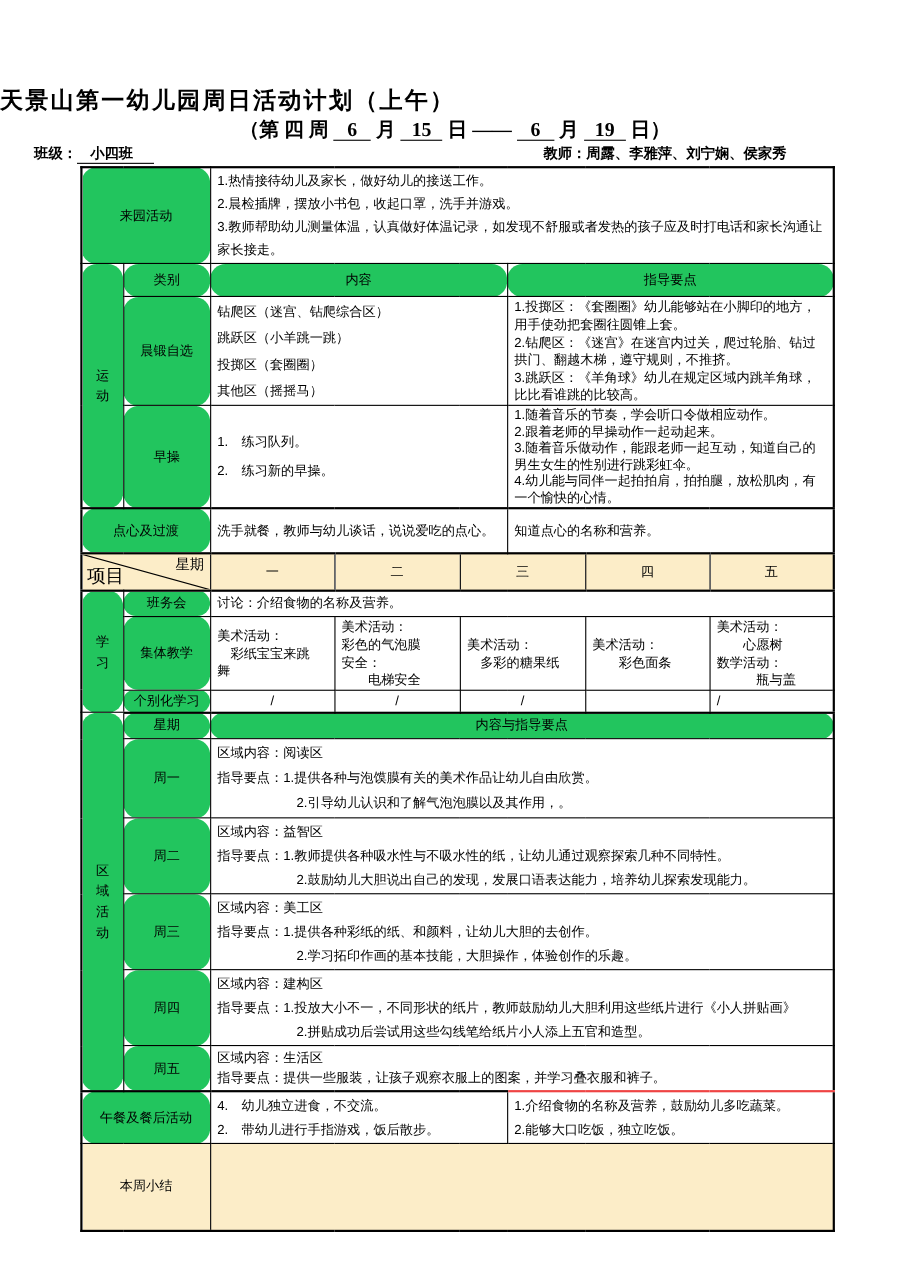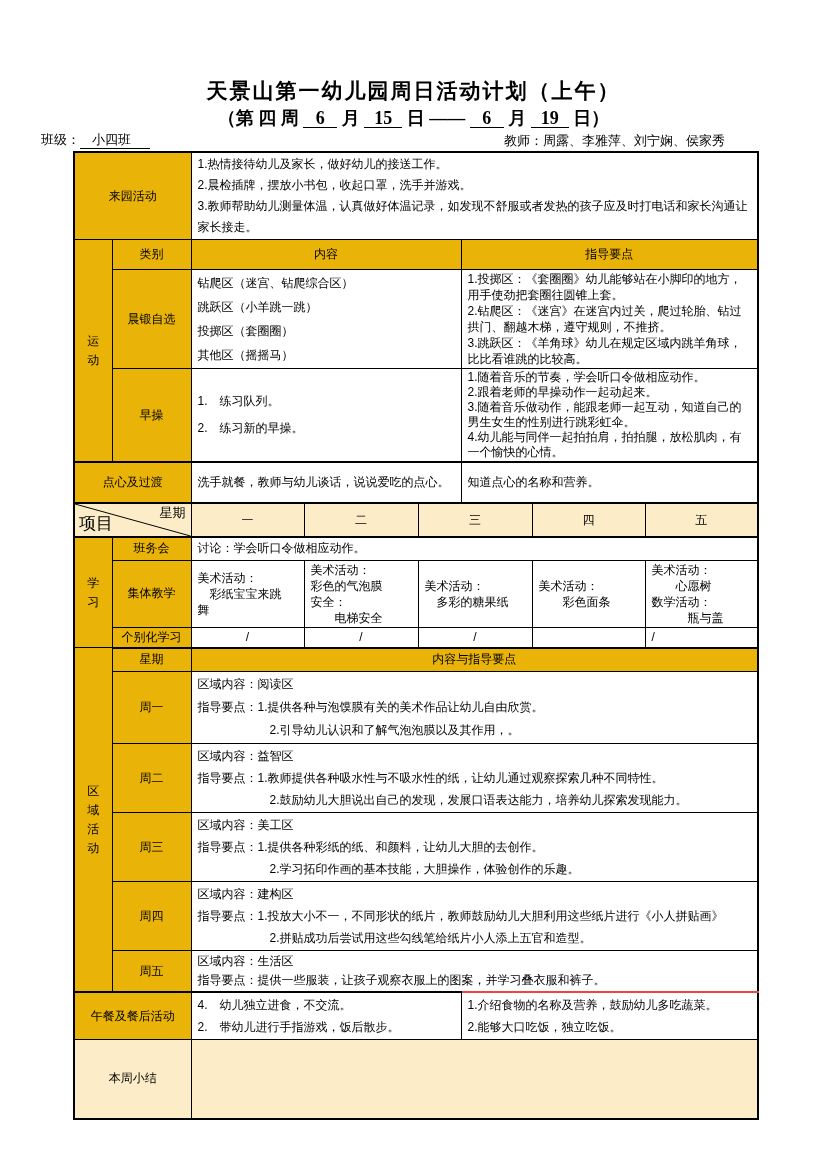--- a/index.html
+++ b/index.html
@@ -7,21 +7,21 @@
     position:relative;
     width:827px;height:1170px;
     background:#ffffff;
     box-sizing:border-box;
     padding-top:78px;
     font-family:"Liberation Sans", sans-serif;
     color:#000;
     overflow:hidden;
   }
   .title{
-    text-align:center;
+    text-align:left;
     font-family:"Liberation Serif", serif;
     font-weight:bold;
     font-size:21px;
     letter-spacing:2px;
     line-height:26px;
   }
   .subtitle{
     text-align:center;
     font-family:"Liberation Serif", serif;
     font-weight:bold;
@@ -30,26 +30,27 @@
     line-height:18px;
   }
   .subtitle .blank{
     display:inline-block;
     border-bottom:1px solid #000;
     padding:0 10px;
     min-width:14px;
   }
   .meta-row{
     width:684px;
-    margin:3px 0 2px 41px;
+    margin:3px 0 2px 31px;
     display:flex;
     justify-content:space-between;
-    align-items:center;
+    align-items:flex-start;
     font-size:13px;
     line-height:17px;
+    font-weight:bold;
   }
   .class-value{
     display:inline-block;
     border-bottom:1px solid #000;
     padding:0 18px 0 12px;
     min-width:40px;
   }
   table.plan{
     border-collapse:collapse;
     table-layout:fixed;
@@ -58,21 +59,21 @@
     border:2px solid #000;
   }
   table.plan td{
     border:1px solid #000;
     padding:1px 6px;
     font-size:12px;
     vertical-align:middle;
     overflow:hidden;
     word-break:break-all;
   }
-  .gray{background:#eab308;}
+  .gray{background:#22c55e;border-radius:14px;}
   .cream{background:#fcedc8;}
   .lbl{text-align:center;font-size:13px;padding:1px 2px;}
   .pre{white-space:pre-line;}
   .top{vertical-align:top;}
   .ctr{text-align:center;}
   .lh15{line-height:15px;}
   .lh16{line-height:16px;}
   .lh17{line-height:17px;}
   .lh19{line-height:19px;}
   .lh21{line-height:21px;}
@@ -186,21 +187,21 @@
       <td class="cream lbl" style="border-top:2px solid #000;border-bottom:2px solid #000">二</td>
       <td colspan="2" class="cream lbl" style="border-top:2px solid #000;border-bottom:2px solid #000">三</td>
       <td class="cream lbl" style="border-top:2px solid #000;border-bottom:2px solid #000">四</td>
       <td class="cream lbl" style="border-top:2px solid #000;border-bottom:2px solid #000">五</td>
     </tr>
 
     <tr style="height:23px">
       <td rowspan="3" class="gray lbl pre vert">学
 习</td>
       <td class="gray lbl">班务会</td>
-      <td colspan="6">讨论：学会听口令做相应动作。</td>
+      <td colspan="6">讨论：介绍食物的名称及营养。</td>
     </tr>
 
     <tr style="height:66px">
       <td class="gray lbl">集体教学</td>
       <td class="pre top lh16">美术活动：
 　彩纸宝宝来跳
 舞</td>
       <td class="pre top lh16">美术活动：
 彩色的气泡膜
 安全：

